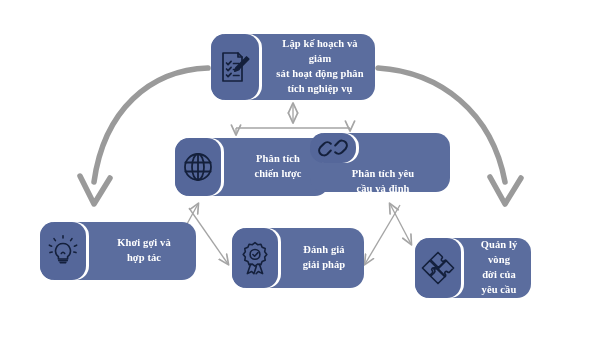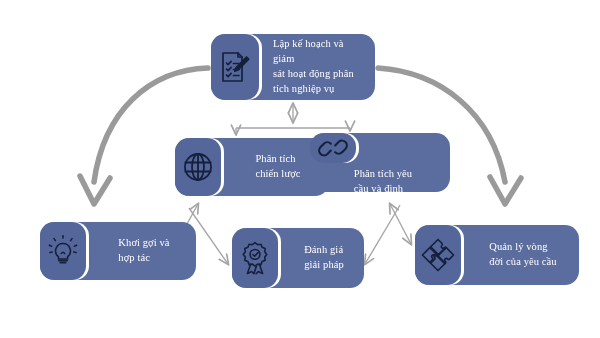--- a/index.html
+++ b/index.html
@@ -48,23 +48,23 @@
     z-index: 2;
   }
   .node-icon svg {
     display: block;
   }
   .node-label {
     flex: 1 1 auto;
     display: flex;
     align-items: center;
     justify-content: center;
-    text-align: left;
+    text-align: center;
     color: #ffffff;
-    font-weight: normal;
+    font-weight: bold;
     font-size: 10.5px;
     line-height: 1.42;
     padding: 4px 8px 4px 14px;
     letter-spacing: 0.1px;
     white-space: pre-line;
   }
 
   
   #node-planning   { left: 211px; top: 34px;  width: 164px; height: 66px; }
   #node-planning .node-label { font-size: 10.5px; }
@@ -74,21 +74,21 @@
 
   #node-requirements { left: 310px; top: 133px; width: 140px; height: 59px; flex-direction: column; }
   #node-requirements .node-icon { width: 46px; }
 
   #node-elicitation { left: 40px;  top: 222px; width: 156px; height: 58px; }
   #node-elicitation .node-icon { width: 46px; }
 
   #node-evaluation  { left: 232px; top: 228px; width: 132px; height: 60px; }
   #node-evaluation .node-icon { width: 46px; }
 
-  #node-lifecycle   { left: 415px; top: 225px; width: 164px; height: 60px; }
+  #node-lifecycle   { left: 415px; top: 238px; width: 116px; height: 60px; }
   #node-lifecycle .node-icon { width: 46px; }
 </style>
 </head>
 <body>
 
 <div id="canvas">
 
   <svg id="arrow-layer" viewBox="0 0 600 338" xmlns="http://www.w3.org/2000/svg">
     <defs>
       <marker id="thin-head" markerWidth="9" markerHeight="9" refX="7.2" refY="4.5" orient="auto" markerUnits="strokeWidth">

